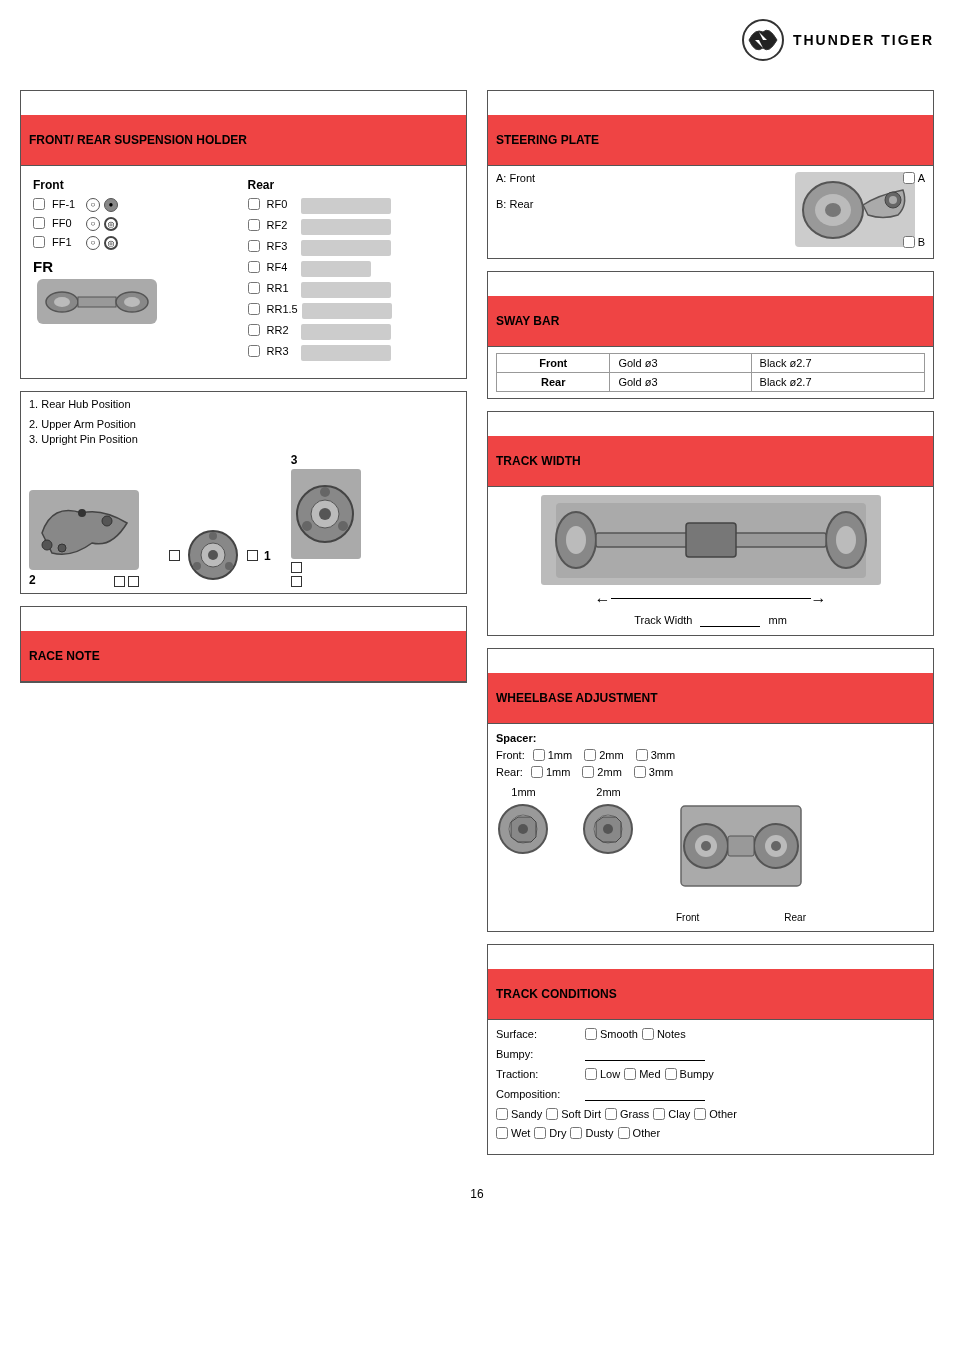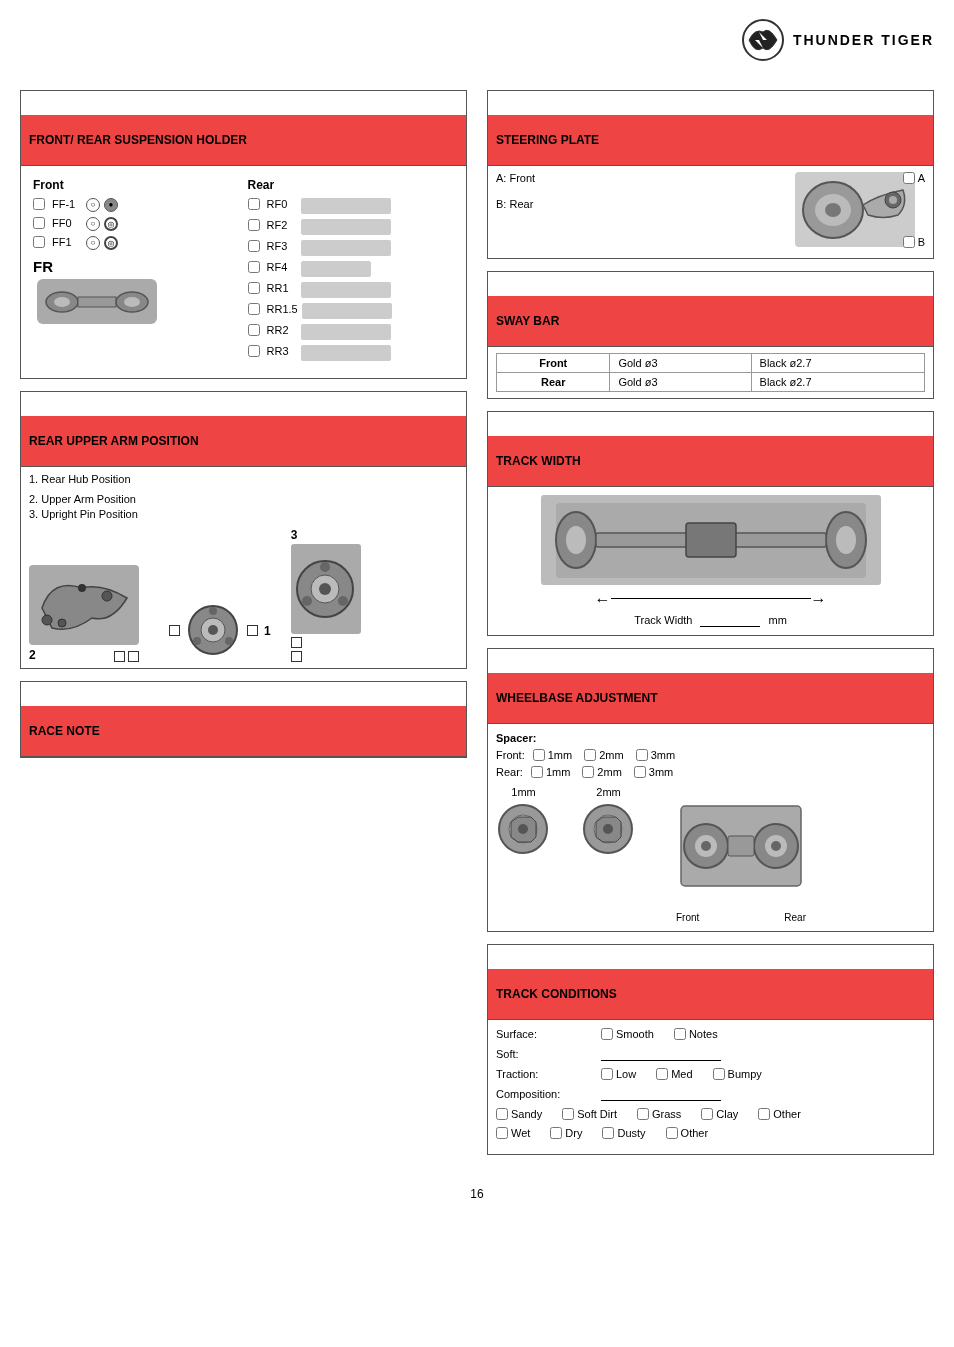--- a/index.html
+++ b/index.html
@@ -325,21 +325,21 @@
     }
 
     
     .tc-content {
       padding: 8px;
       font-size: 11px;
     }
     .tc-row {
       display: flex;
       align-items: center;
-      gap: 20px;
+      gap: 4px;
       margin-bottom: 7px;
       flex-wrap: wrap;
     }
     .tc-label {
       min-width: 85px;
       font-weight: normal;
     }
     .tc-check-item {
       display: flex;
       align-items: center;
@@ -461,21 +461,20 @@
               <input type="checkbox" style="">
               <span class="susp-label">RR3</span>
               <span class="susp-img-placeholder" style="background:#ccc;"></span>
             </div>
           </div>
         </div>
       </div>
     </div>
 
     <div class="section-box">
-      <div class="section-header">REAR UPPER ARM POSITION</div>
       <div class="rear-arm-content">
         <p style="font-size:11px;margin-bottom:8px;">1. Rear Hub Position</p>
         <p style="font-size:11px;margin-bottom:3px;">2. Upper Arm Position</p>
         <p style="font-size:11px;margin-bottom:6px;">3. Upright Pin Position</p>
         <div class="rear-arm-diagrams">
 
           <div class="diagram-box">
             <div class="arm-img" style="background:#aaa;border-radius:4px;display:flex;align-items:center;justify-content:center;">
               <svg width="105" height="75">
                 <path d="M10,40 Q20,10 50,20 Q70,15 95,30 Q80,55 60,50 Q40,65 20,60Z" fill="#888" stroke="#444" stroke-width="1.5"></path>
@@ -714,21 +713,21 @@
             <input type="checkbox" style="">
             <span>Smooth</span>
           </div>
           <div class="tc-check-item">
             <input type="checkbox" style="">
             <span>Notes</span>
           </div>
         </div>
 
         <div class="tc-row">
-          <span class="tc-label">Soft:</span>
+          <span class="tc-label">Bumpy:</span>
           <span class="tc-field"></span>
         </div>
 
         <div class="tc-row">
           <span class="tc-label">Traction:</span>
           <div class="tc-check-item">
             <input type="checkbox" style="">
             <span>Low</span>
           </div>
           <div class="tc-check-item">

